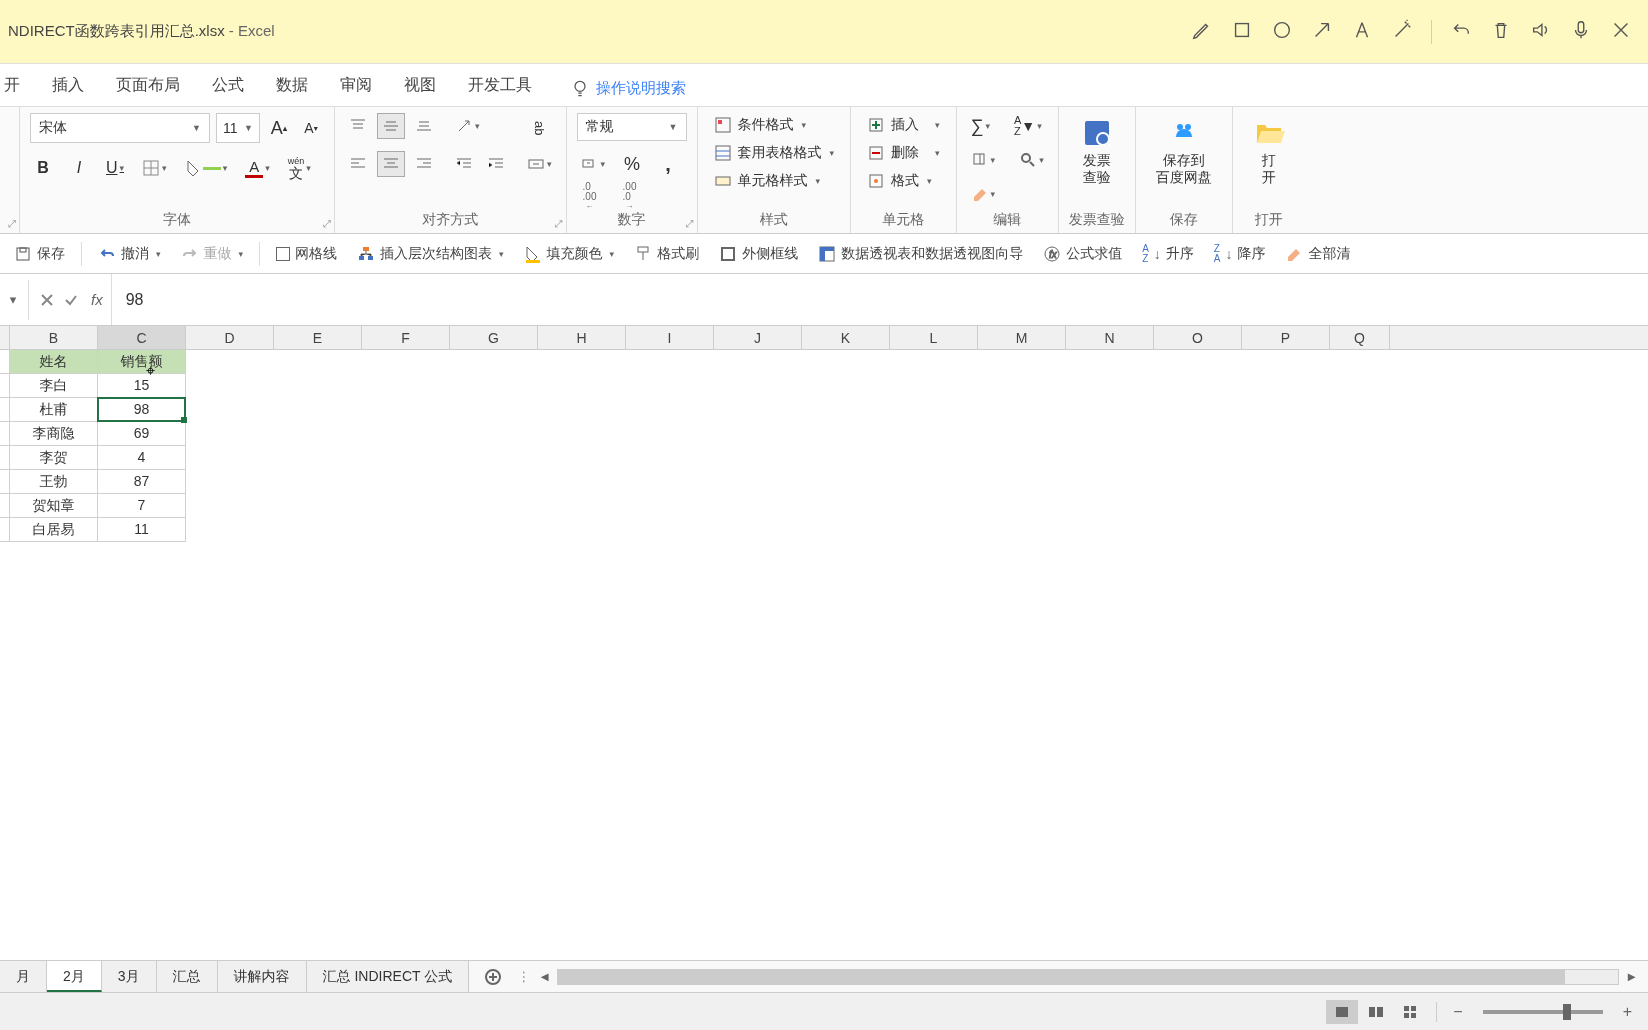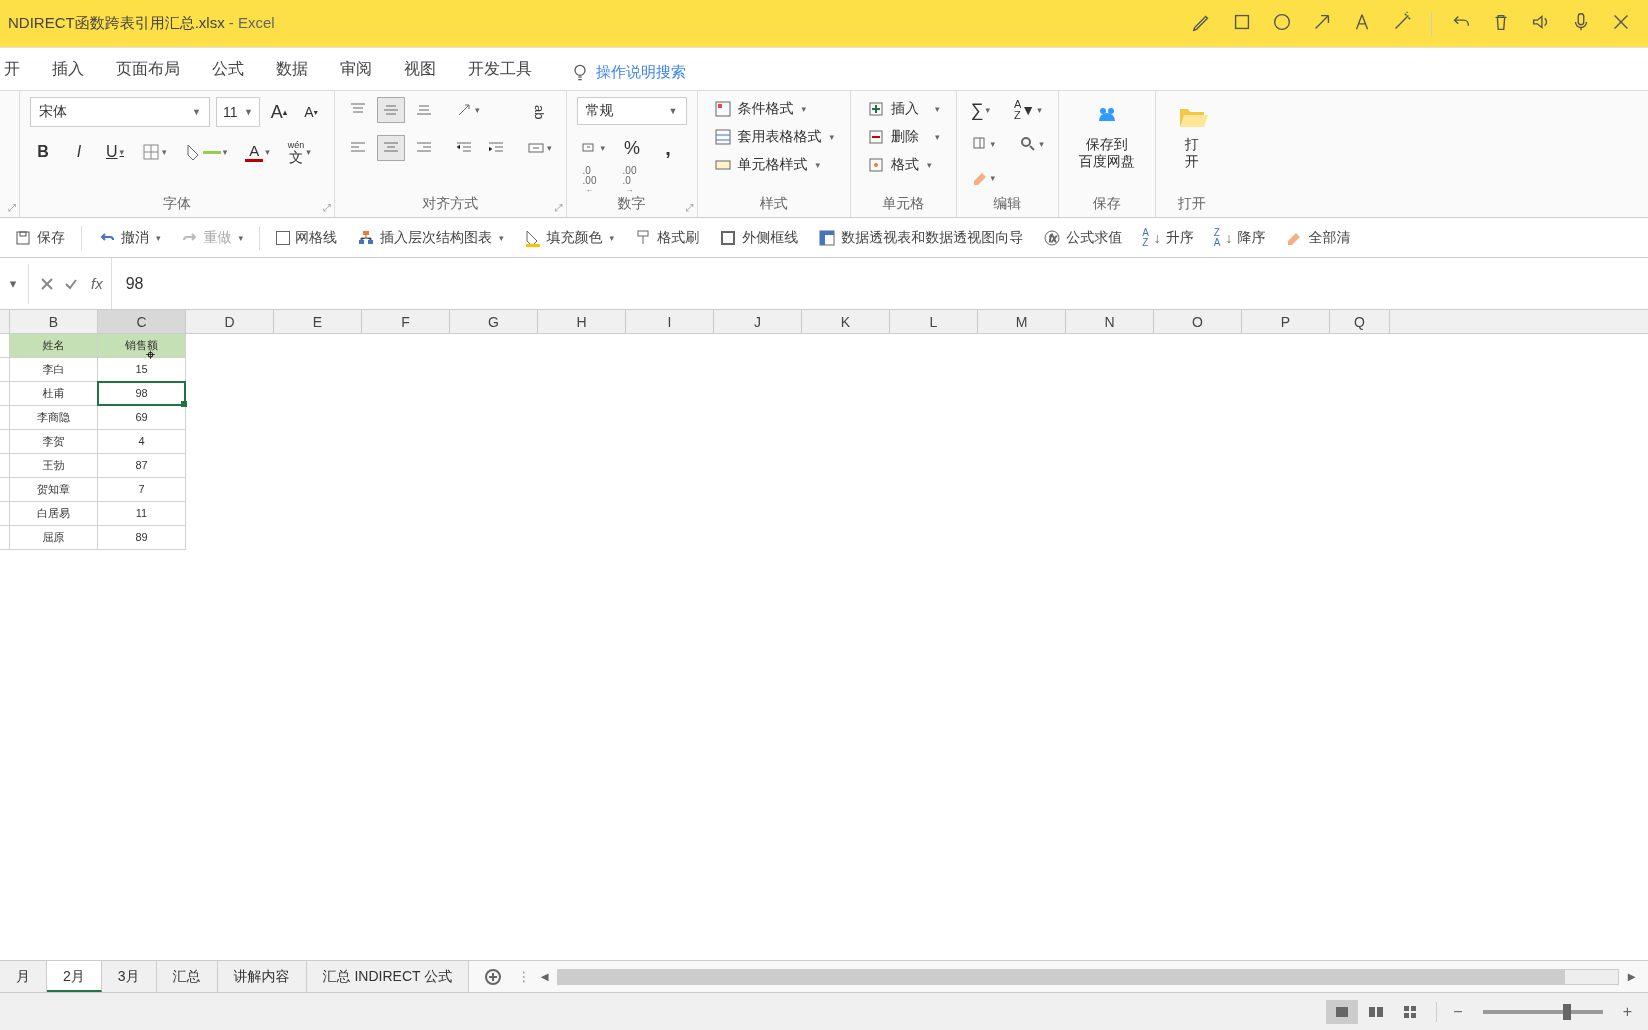--- a/index.html
+++ b/index.html
@@ -1,19 +1,19 @@
 <!DOCTYPE html>
 <html><head>
   <meta charset="utf-8">
   <style>
     * { margin: 0; padding: 0; box-sizing: border-box; font-family: "Microsoft YaHei", "SimSun", sans-serif; }
     body { background: #fff; font-size: 13px; color: #333; overflow: hidden; width: 1648px; height: 1030px; }
     
     
-    .title-bar { height: 48px; display: flex; align-items: center; padding: 0 8px; background: #fde047; border-bottom: 1px solid #e0e0e0; }
+    .title-bar { height: 64px; display: flex; align-items: center; padding: 0 8px; background: #fef9c3; border-bottom: 1px solid #e0e0e0; }
     .title-text { font-size: 15px; color: #444; }
     .title-app { color: #666; }
     .title-tools { margin-left: auto; display: flex; align-items: center; gap: 18px; padding-right: 8px; }
     .title-tools svg { width: 22px; height: 22px; stroke: #555; fill: none; stroke-width: 1.5; }
     .title-tools .sep { width: 1px; height: 24px; background: #ccc; }
     
     
     .ribbon-tabs { height: 42px; display: flex; align-items: flex-end; padding: 0 4px; gap: 4px; background: #fff; }
     .ribbon-tab { padding: 10px 14px; font-size: 16px; color: #444; cursor: pointer; }
     .ribbon-tab.home { font-weight: 500; }
@@ -63,21 +63,21 @@
     .fb-fx { font-style: italic; font-size: 15px; color: #666; padding: 0 8px; }
     .fb-input { flex: 1; padding: 4px 14px; font-size: 16px; border-left: 1px solid #ddd; height: 100%; display: flex; align-items: center; }
     
     
     .grid-wrap { position: relative; height: 444px; overflow: hidden; background: #fff; }
     .col-headers { height: 24px; display: flex; background: #f0f0f0; border-bottom: 1px solid #ccc; }
     .col-h { border-right: 1px solid #ccc; text-align: center; font-size: 14px; line-height: 24px; color: #444; }
     .col-h.active { background: #d8d8d8; }
     .grid-body { position: relative; }
     .grid-row { display: flex; height: 24px; }
-    .cell { border-right: 1px solid #d0d0d0; border-bottom: 1px solid #d0d0d0; padding: 0 6px; font-size: 11px; line-height: 23px; overflow: hidden; white-space: nowrap; }
+    .cell { border-right: 1px solid #d0d0d0; border-bottom: 1px solid #d0d0d0; padding: 0 6px; font-size: 14px; line-height: 23px; overflow: hidden; white-space: nowrap; }
     .cell.center { text-align: center; }
     .cell.header-cell { background: #c5e0b4; text-align: center; font-weight: 400; }
     .selected-cell { position: absolute; border: 2px solid #217346; background: transparent; pointer-events: none; }
     .selected-handle { position: absolute; width: 6px; height: 6px; background: #217346; bottom: -3px; right: -3px; }
     .cursor-cross { position: absolute; font-size: 16px; color: #000; pointer-events: none; }
     
     
     .sheet-area { position: absolute; bottom: 38px; left: 0; right: 0; height: 32px; display: flex; align-items: center; border-top: 1px solid #ccc; background: #f8f8f8; }
     .sheet-tabs { display: flex; height: 100%; }
     .sheet-tab { padding: 0 16px; line-height: 30px; font-size: 14px; border-right: 1px solid #ccc; cursor: pointer; background: #f0f0f0; }
@@ -415,20 +415,31 @@
                 <path d="M3 12l8-8 4 4-8 8H3z"></path>
               </svg>
               <span class="dd-arrow">▾</span>
             </div>
         </div>
       </div>
     </div>
     <div class="rb-label">编辑</div>
   </div>
 
+  <div class="rb-group">
+    <div class="big-btn">
+      <svg viewBox="0 0 32 32">
+          <rect x="4" y="4" width="24" height="24" fill="#4472c4" rx="2"></rect>
+          <circle cx="22" cy="22" r="6" fill="none" stroke="#fff" stroke-width="2"></circle>
+          <path d="M26 26l4 4" stroke="#fff" stroke-width="2"></path>
+        </svg>
+      <span><span>发票</span><br><span>查验</span></span>
+    </div>
+    <div class="rb-label">发票查验</div>
+  </div>
 
   <div class="rb-group">
     <div class="big-btn">
       <svg viewBox="0 0 32 32">
           <path d="M8 20a8 8 0 1116 0H8z" fill="#2e9bff"></path>
           <circle cx="12" cy="10" r="3" fill="#2e9bff"></circle>
           <circle cx="20" cy="10" r="3" fill="#2e9bff"></circle>
         </svg>
       <span><span>保存到</span><br><span>百度网盘</span></span>
     </div>
@@ -611,25 +622,20 @@
       <div class="grid-row">
         <div style="width:10px;border-right:1px solid #d0d0d0;border-bottom:1px solid #d0d0d0"></div>
         <div class="cell center" style="width: 88px;">贺知章</div>
         <div class="cell center" style="width: 88px;">7</div>
       </div>
       <div class="grid-row">
         <div style="width:10px;border-right:1px solid #d0d0d0;border-bottom:1px solid #d0d0d0"></div>
         <div class="cell center" style="width: 88px;">白居易</div>
         <div class="cell center" style="width: 88px;">11</div>
       </div>
-      <div class="grid-row">
-        <div style="width:10px;border-right:1px solid #d0d0d0;border-bottom:1px solid #d0d0d0"></div>
-        <div class="cell center" style="width: 88px;">屈原</div>
-        <div class="cell center" style="width: 88px;">89</div>
-      </div>
       <div class="selected-cell" style="left: 97px; top: 47px; width: 89px; height: 25px;">
         <div class="selected-handle"></div>
       </div>
     </div>
   <div class="cursor-cross" style="left:146px;top:36px">⌖</div>
 </div>
 
 <div class="sheet-area">
   <div class="sheet-tabs" id="sheet-tabs">
       <div class="sheet-tab">月</div>

